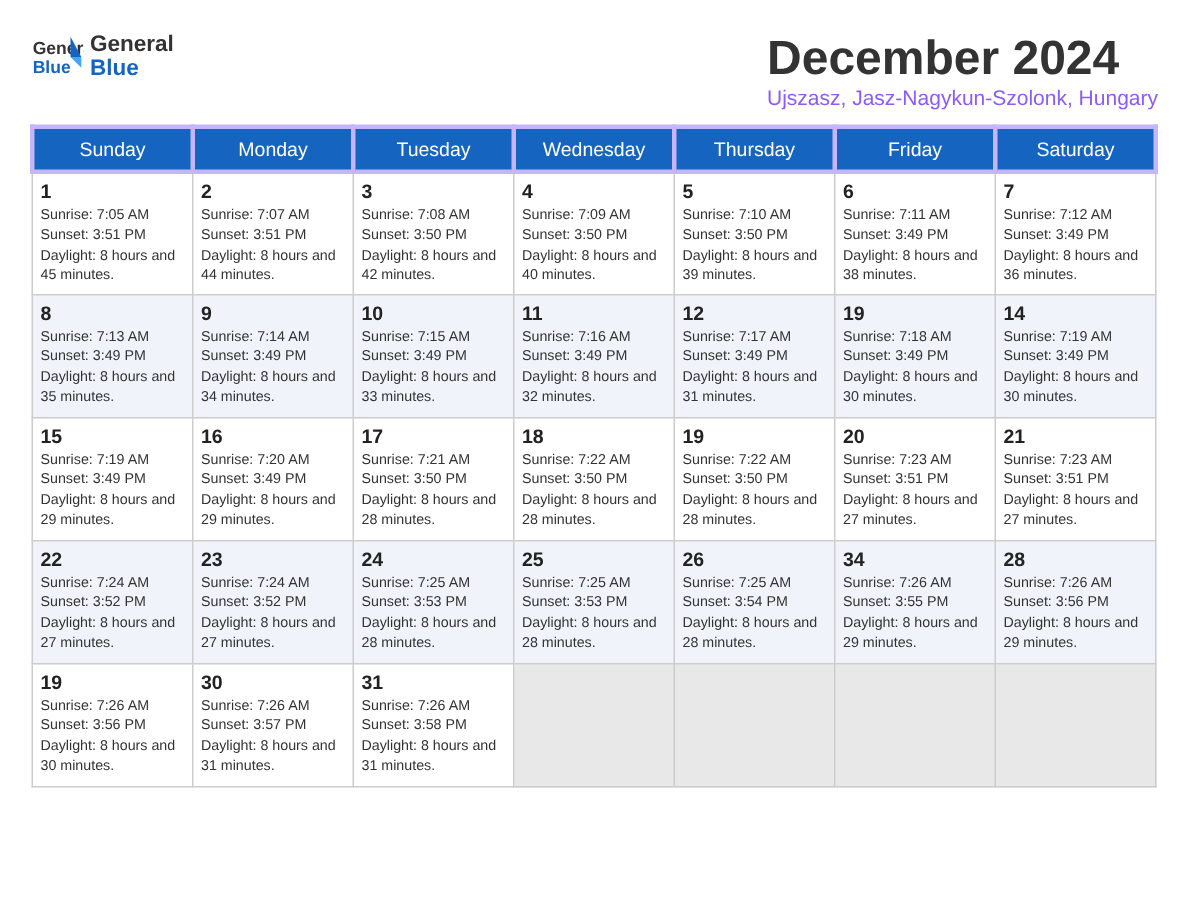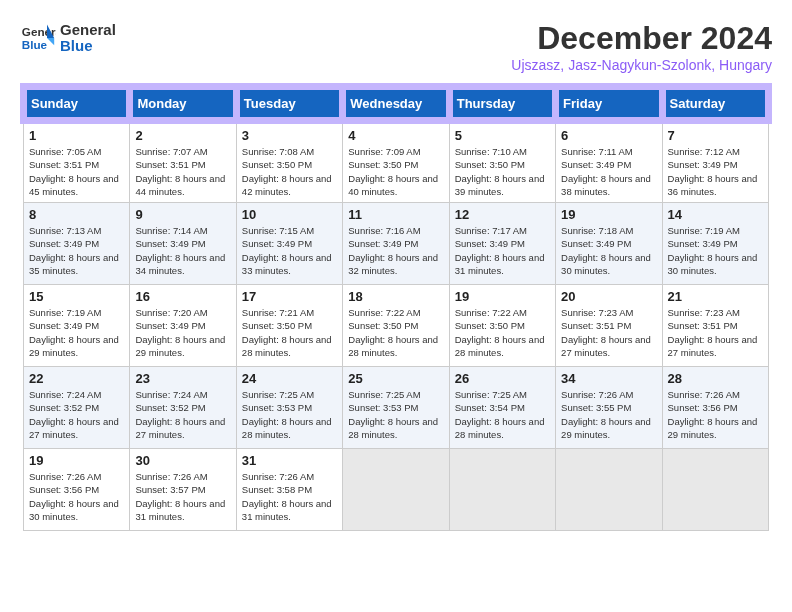--- a/index.html
+++ b/index.html
@@ -19,44 +19,44 @@
     .logo {
       display: flex;
       align-items: center;
       gap: 4px;
     }
     .logo-icon {
       width: 36px;
       height: 36px;
     }
     .title-section {
-      text-align: right;
+      text-align: left;
     }
     .main-title {
       font-size: 32px;
       font-weight: bold;
       color: #333;
     }
     .subtitle {
       font-size: 14px;
       color: #8b5cf6;
     }
     .calendar {
       width: 100%;
       border-collapse: collapse;
       font-size: 11px;
     }
     .calendar thead tr th {
       background-color: #1565C0;
       color: #fff;
       padding: 6px 4px;
-      text-align: left;
+      text-align: center;
       font-size: 13px;
-      font-weight: bold;
-      border: 7px solid #c4b5fd;
+      font-weight: normal;
+      border: 3px solid #c4b5fd;
     }
     .calendar tbody tr td {
       border: 1px solid #ccc;
       padding: 4px 5px;
       vertical-align: top;
       width: calc(100% / 7);
       height: 82px;
       background: #fff;
     }
     .calendar tbody tr:nth-child(even) td {

